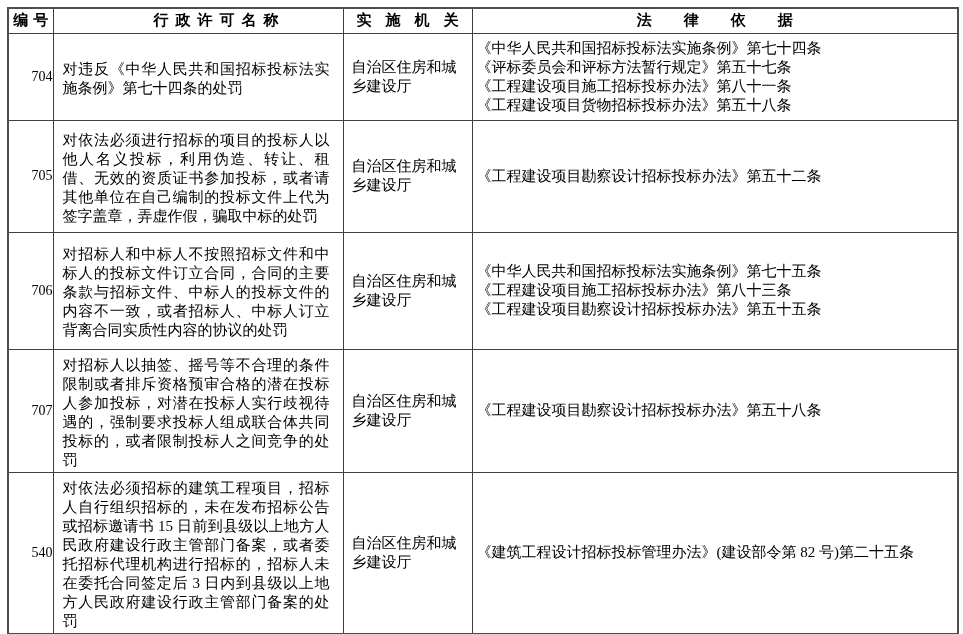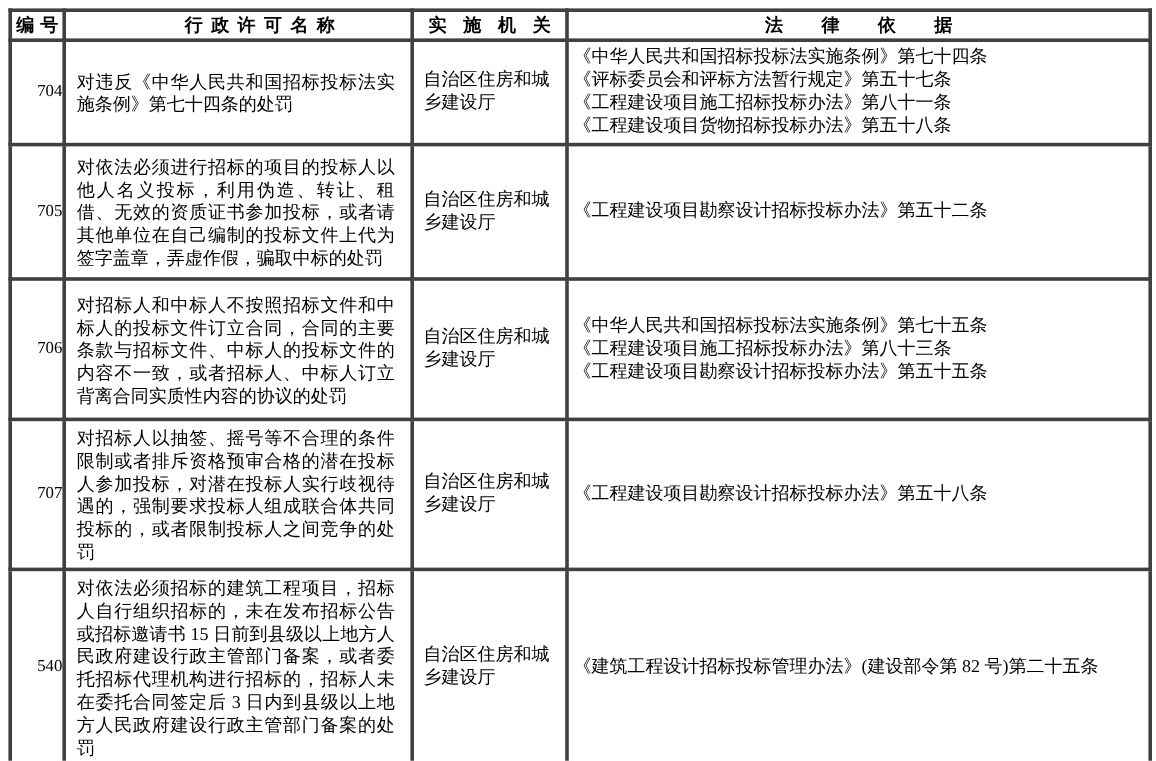--- a/index.html
+++ b/index.html
@@ -24,21 +24,21 @@
     border-collapse: collapse;
     table-layout: fixed;
     border: 2px solid #4d4d4d;
     background: #ffffff;
   }
   col.c1 { width: 45px; }
   col.c2 { width: 290px; }
   col.c3 { width: 129px; }
   col.c4 { width: 486px; }
   th, td {
-    border: 3px solid #404040;
+    border: 1px solid #404040;
     vertical-align: middle;
     padding: 0;
     overflow: hidden;
   }
   thead tr { height: 25px; }
   th {
     font-size: 15px;
     font-weight: bold;
     text-align: center;
     white-space: nowrap;

